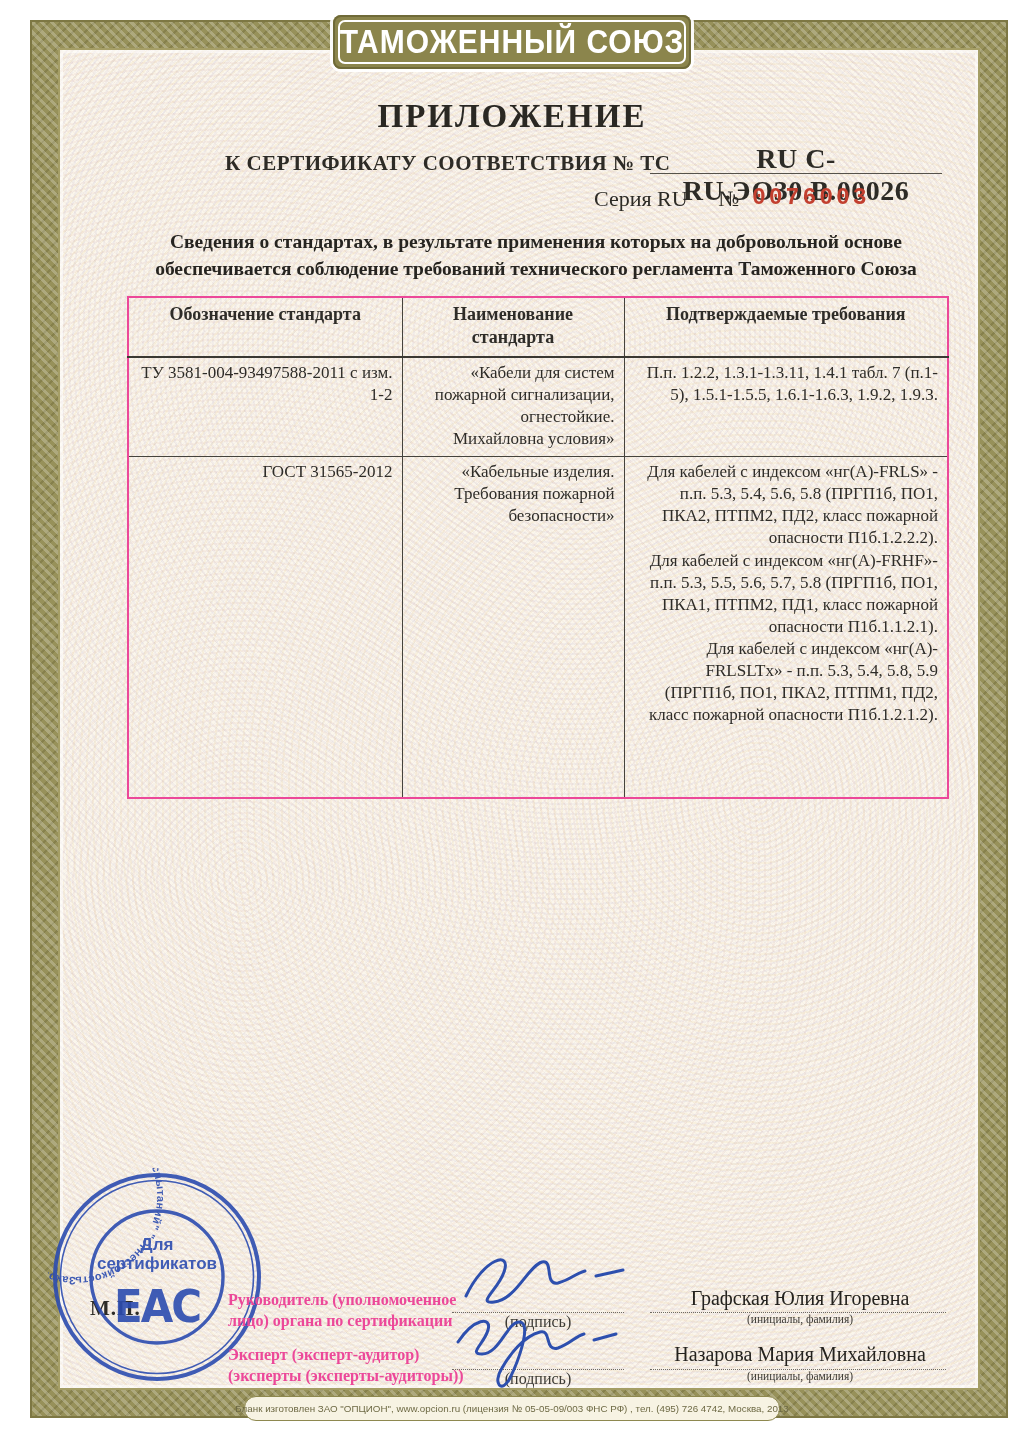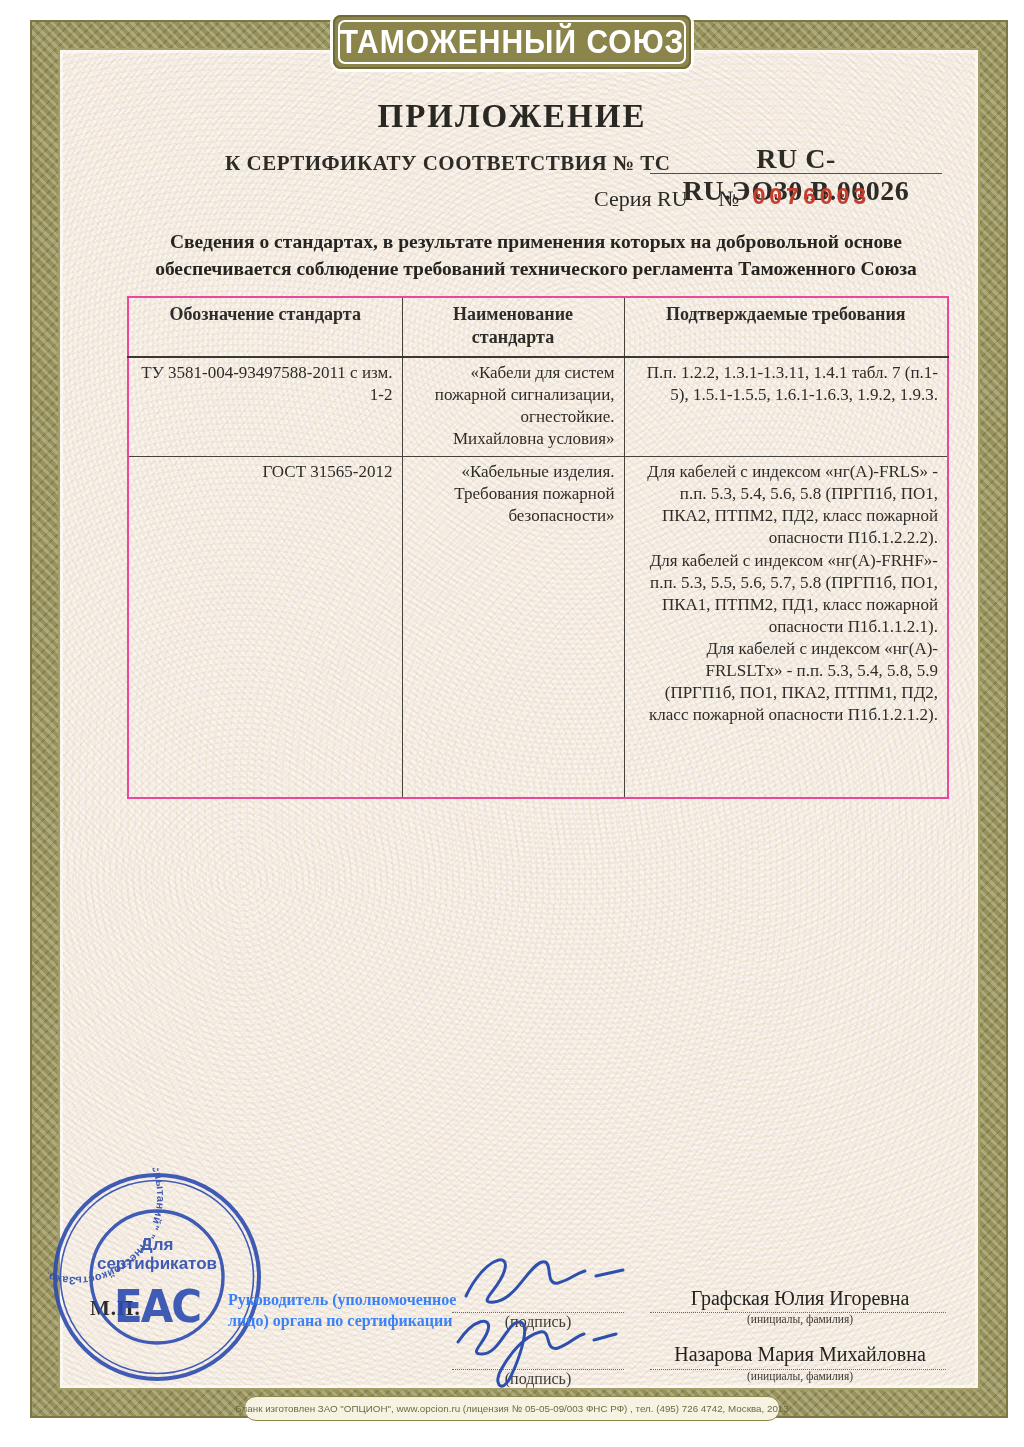--- a/index.html
+++ b/index.html
@@ -83,21 +83,21 @@
     border-bottom:2.5px solid #3a3832;padding-top:5px;
   }
   table.standards{border:2px solid #ec4899;}
   tr.r1 td{height:88px;}
   tr.r2 td{height:330px;}
   .pre{white-space:pre-line;}
   
   .stamp{position:absolute;left:48px;top:1168px;width:218px;height:218px;opacity:.9;}
   .mp-label{position:absolute;left:90px;top:1296px;font-size:21px;font-weight:700;letter-spacing:1px;z-index:0;}
   
-  .role{position:absolute;left:228px;width:244px;font-size:16px;font-weight:700;line-height:1.3;color:#3b82f6;}
+  .role{position:absolute;left:228px;width:244px;font-size:16px;font-weight:700;line-height:1.3;color:#ec4899;}
   .role.role1{top:1290px;}
   .role.role2{top:1345px;}
   .sigline{position:absolute;height:1px;border-bottom:1.6px dotted #6f6c64;}
   .sigline.s1{left:452px;top:1311px;width:172px;}
   .sigline.s2{left:452px;top:1368px;width:172px;}
   .nameline{position:absolute;left:656px;width:288px;text-align:center;font-size:20px;color:#24221e;}
   .nameline.n1{top:1287px;}
   .nameline.n2{top:1343px;}
   .nline{position:absolute;left:650px;width:296px;border-bottom:1.6px dotted #6f6c64;height:1px;}
   .nline.n1{top:1311px;}
@@ -188,20 +188,22 @@
     <text font-family="Liberation Sans, sans-serif" font-size="11" font-weight="700" fill="#2c4cb0" letter-spacing="0.4">
       <textPath href="#ringPath">Закрытое Акционерное Общество "Центр сертификации и испытаний" "Огнестойкость" РОСС RU.0001.11ЭО30 • Орган по сертификации •</textPath>
     </text>
     <text x="109" y="82" text-anchor="middle" font-family="Liberation Sans, sans-serif" font-size="17" font-weight="700" fill="#2c4cb0">Для</text>
     <text x="109" y="101" text-anchor="middle" font-family="Liberation Sans, sans-serif" font-size="17" font-weight="700" fill="#2c4cb0">сертификатов</text>
     <text x="109" y="153" text-anchor="middle" font-family="DejaVu Sans, sans-serif" font-size="42" font-weight="700" fill="#2c4cb0" letter-spacing="-2" transform="scale(1,1.05) translate(0,-6)">ЕАС</text>
   </svg>
 
   <div class="role role1 pre">Руководитель (уполномоченное
 лицо) органа по сертификации</div>
+  <div class="role role2 pre">Эксперт (эксперт-аудитор)
+(эксперты (эксперты-аудиторы))</div>
 
   <div class="sigline s1"></div>
   <div class="sigline s2"></div>
   <div class="nline n1"></div>
   <div class="nline n2"></div>
 
   <div class="caption cap-sig1">(подпись)</div>
   <div class="caption cap-sig2">(подпись)</div>
 
   <div class="nameline n2">Назарова Мария Михайловна</div>

